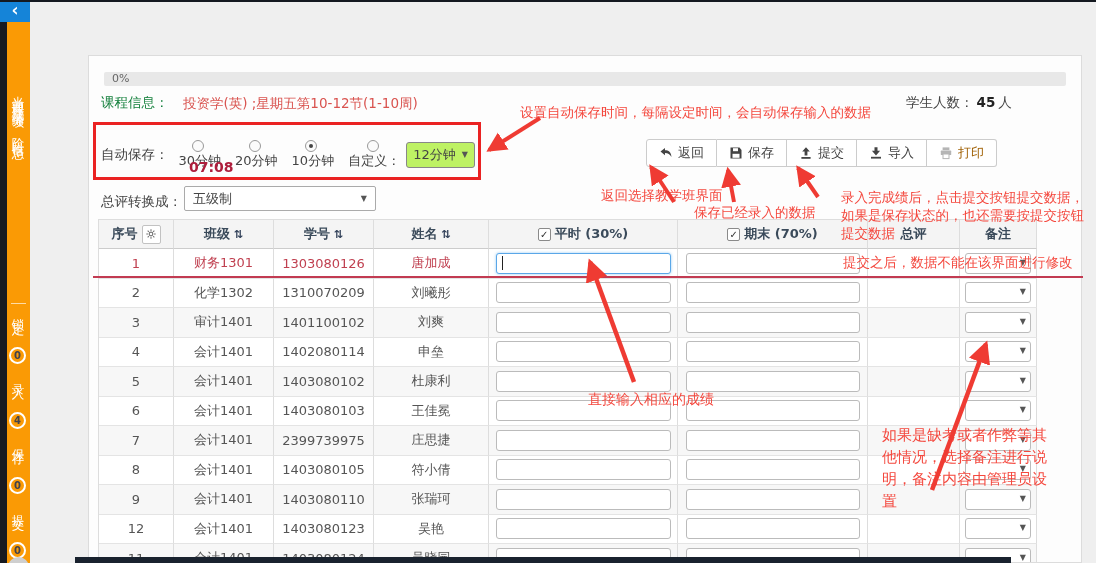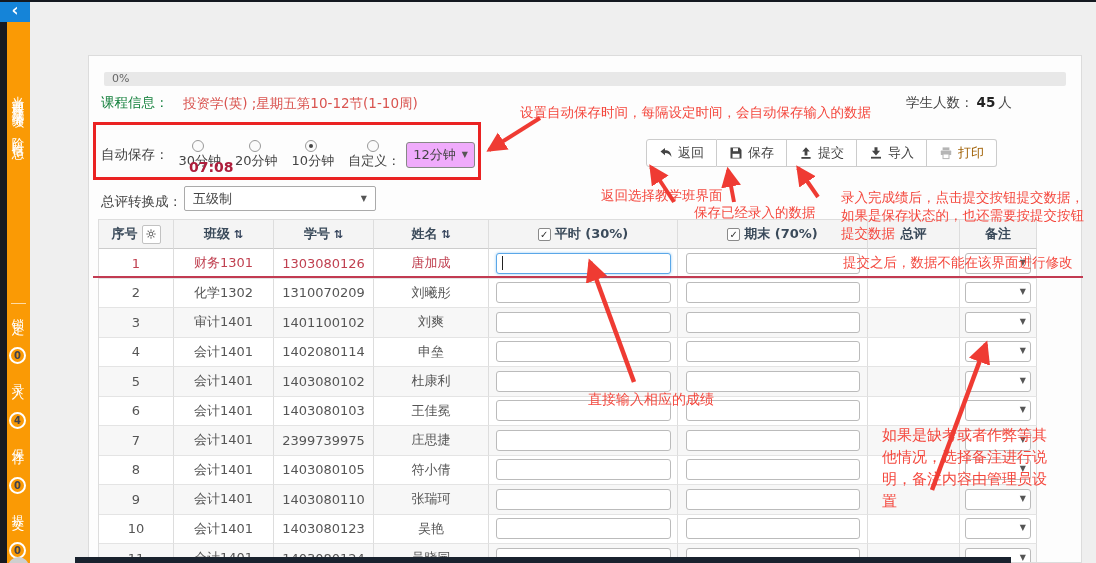--- a/index.html
+++ b/index.html
@@ -32,21 +32,21 @@
   .students { position:absolute; left:817px; top:38px; color:#444; font-size:13.5px; }
   .students b { margin:0 3px; color:#222; }
 
   .redbox { position:absolute; left:5px; top:67px; width:388px; height:58px; border:3px solid #ea2222; z-index:5; }
 
   .autosave-row { position:absolute; left:12px; top:84px; display:flex; align-items:center; white-space:nowrap; }
   .autosave-label { color:#444; font-size:13.5px; margin-right:10px; }
   .radio-opt { display:inline-flex; align-items:center; margin-right:14px; cursor:pointer;flex-direction:column; }
   .radio-dot { width:12px; height:12px; border:1px solid #999; border-radius:50%; background:#fbfbfb; margin-right:3px; position:relative; }
   .radio-opt.checked .radio-dot::after { content:""; position:absolute; left:3px; top:3px; width:4px; height:4px; border-radius:50%; background:#444; }
-  .custom-select { border:1px solid #888; border-radius:3px; background:#f0abfc; height:26px; line-height:24px; padding:0 6px; display:inline-flex; align-items:flex-end; gap:6px; cursor:pointer; }
+  .custom-select { border:1px solid #888; border-radius:3px; background:#bef264; height:26px; line-height:24px; padding:0 6px; display:inline-flex; align-items:flex-end; gap:6px; cursor:pointer; }
   .timer { position:absolute; left:100px; top:103px; color:#ae1e3c; font-weight:bold; font-size:14px; }
 
   .convert-label { position:absolute; left:12px; top:137px; color:#444; font-size:13.5px; }
   .convert-select { position:absolute; left:95px; top:130px; width:192px; height:25px; border:1px solid #aaa; border-radius:2px; background:#fff; line-height:23px; padding:0 8px; cursor:pointer; }
   .convert-select .dd { position:absolute; right:8px; top:0; }
 
   
   .btn-group { position:absolute; left:557px; top:83px; display:flex; height:28px; z-index:1; }
   .btn { display:inline-flex; align-items:center; gap:5px; padding:0 12px; background:#fff; border:1px solid #ccc; border-left:none; color:#444; font-size:13px; cursor:pointer; }
   .btn:first-child { border-left:1px solid #ccc; border-radius:3px 0 0 3px; }
@@ -400,21 +400,21 @@
             </div>
       <div class="td"></div>
       <div class="td">
               <span class="remark-select">
                 <span class="dd">▼</span>
               </span>
             </div>
     </div>
 
     <div class="trow">
-      <div class="td c-no">10</div>
+      <div class="td c-no">12</div>
       <div class="td c-class">会计1401</div>
       <div class="td c-id">1403080123</div>
       <div class="td c-name">吴艳</div>
       <div class="td">
               <input class="score-input pingshi" style="">
             </div>
       <div class="td">
               <input class="score-input qimo" style="">
             </div>
       <div class="td"></div>

